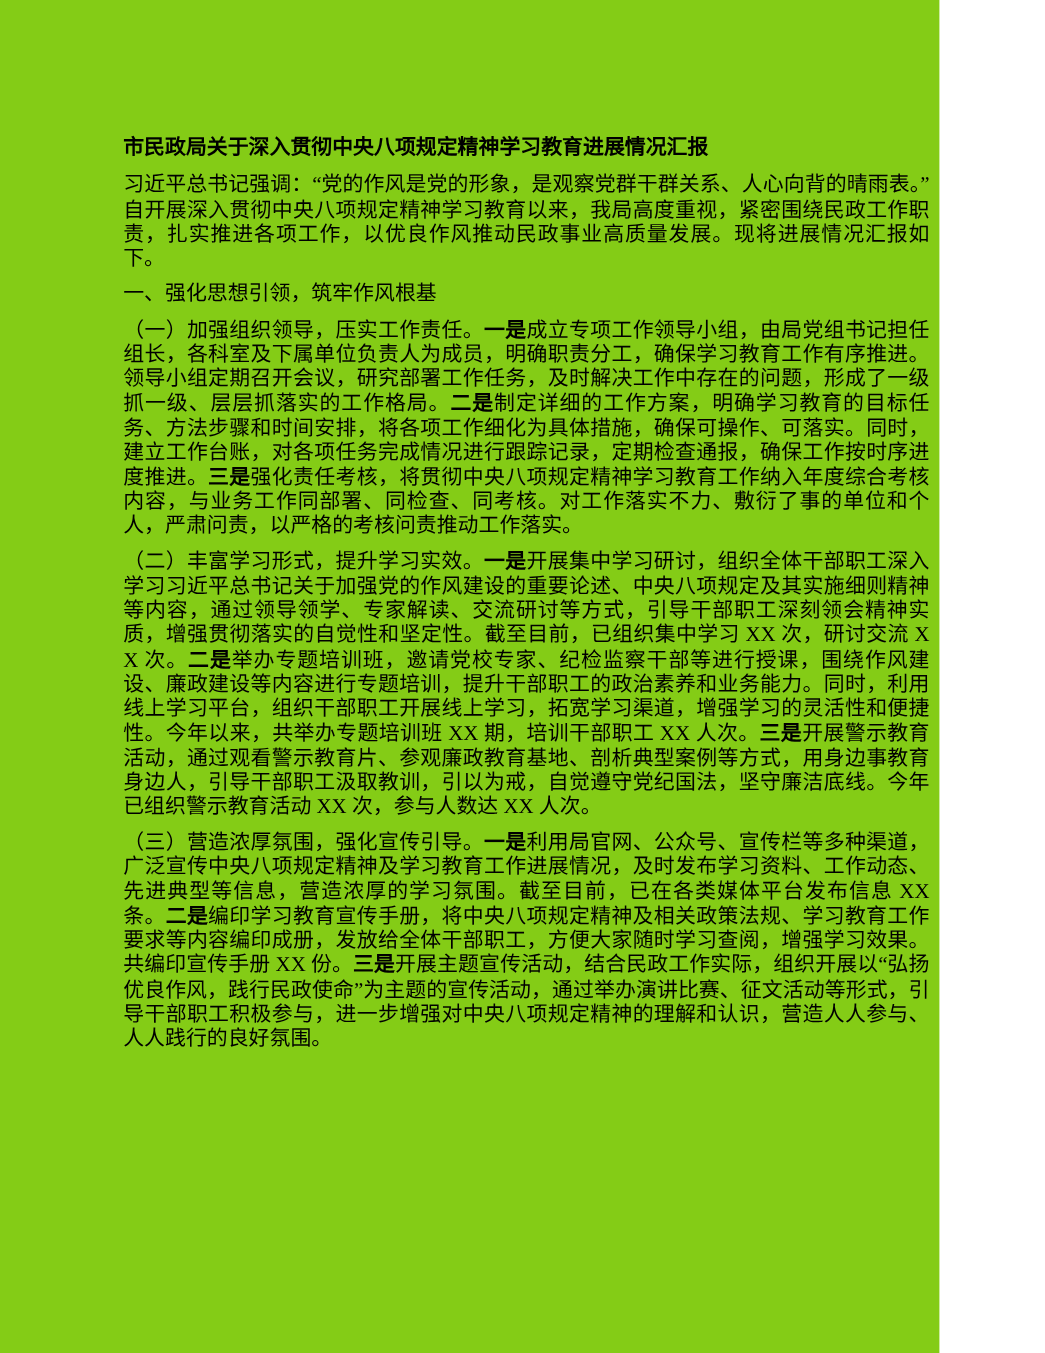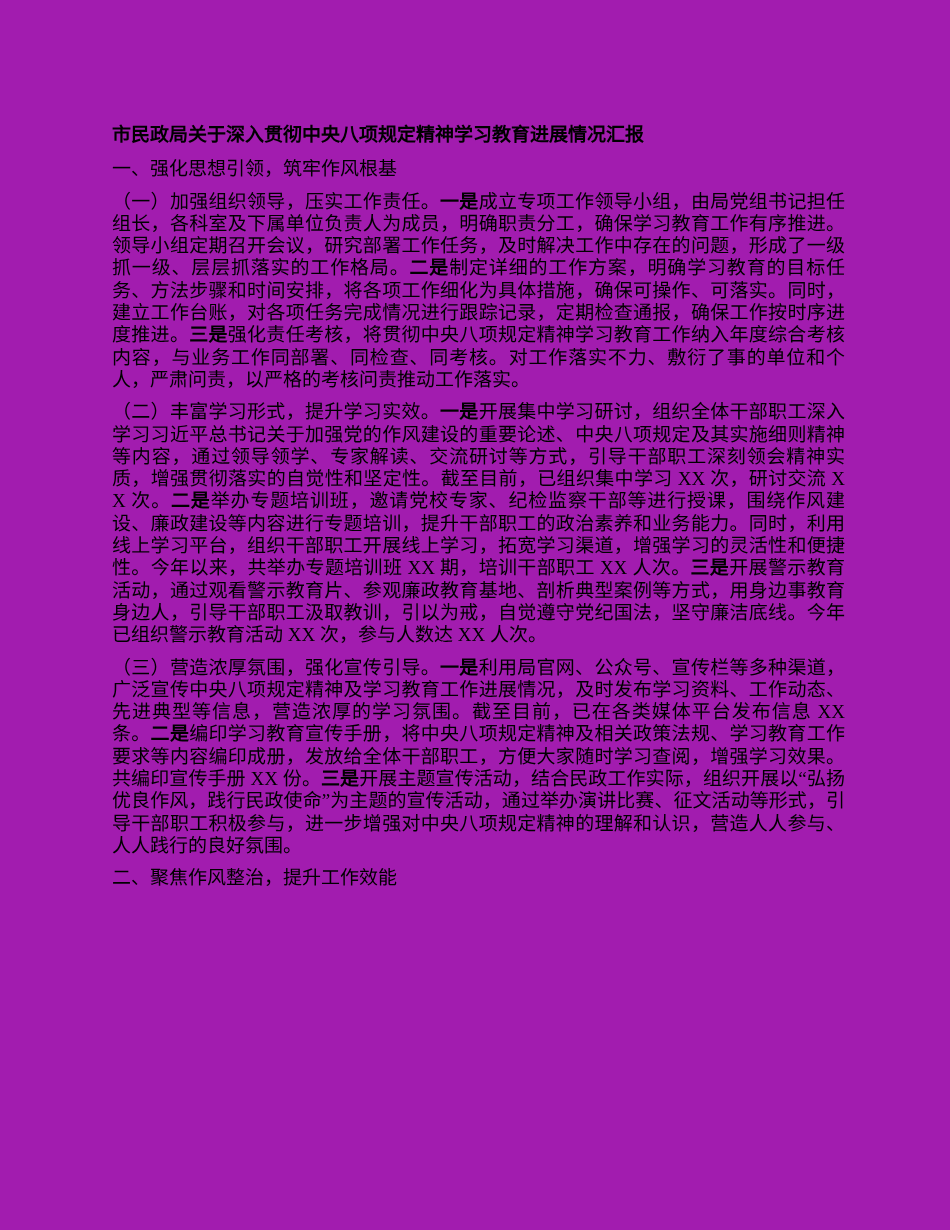--- a/index.html
+++ b/index.html
@@ -8,23 +8,23 @@
     background: #ffffff;
   }
   body {
     width: 950px;
     height: 1230px;
     font-family: "Liberation Serif", "DejaVu Serif", serif;
     color: #000000;
   }
   .page {
     position: relative;
-    width: 950px;
+    width: 854px;
     height: 1230px;
-    background: #a21caf;
+    background: #84cc16;
     overflow: hidden;
   }
   .content {
     position: absolute;
     left: 112px;
     top: 124px;
     width: 733px;
   }
   .block {
     font-size: 19px;
@@ -48,19 +48,19 @@
   .run-bold {
     font-weight: bold;
   }
 </style>
 </head>
 <body>
 
 <div class="page">
   <div class="content">
       <div class="block title"><span class="run-bold">市民政局关于深入贯彻中央八项规定精神学习教育进展情况汇报</span></div>
+      <div class="block paragraph"><span class="run">习近平总书记强调：“党的作风是党的形象，是观察党群干群关系、人心向背的晴雨表。”自开展深入贯彻中央八项规定精神学习教育以来，我局高度重视，紧密围绕民政工作职责，扎实推进各项工作，以优良作风推动民政事业高质量发展。现将进展情况汇报如下。</span></div>
       <div class="block heading"><span class="run">一、强化思想引领，筑牢作风根基</span></div>
       <div class="block paragraph"><span class="run">（一）加强组织领导，压实工作责任。</span><span class="run-bold">一是</span><span class="run">成立专项工作领导小组，由局党组书记担任组长，各科室及下属单位负责人为成员，明确职责分工，确保学习教育工作有序推进。领导小组定期召开会议，研究部署工作任务，及时解决工作中存在的问题，形成了一级抓一级、层层抓落实的工作格局。</span><span class="run-bold">二是</span><span class="run">制定详细的工作方案，明确学习教育的目标任务、方法步骤和时间安排，将各项工作细化为具体措施，确保可操作、可落实。同时，建立工作台账，对各项任务完成情况进行跟踪记录，定期检查通报，确保工作按时序进度推进。</span><span class="run-bold">三是</span><span class="run">强化责任考核，将贯彻中央八项规定精神学习教育工作纳入年度综合考核内容，与业务工作同部署、同检查、同考核。对工作落实不力、敷衍了事的单位和个人，严肃问责，以严格的考核问责推动工作落实。</span></div>
       <div class="block paragraph"><span class="run">（二）丰富学习形式，提升学习实效。</span><span class="run-bold">一是</span><span class="run">开展集中学习研讨，组织全体干部职工深入学习习近平总书记关于加强党的作风建设的重要论述、中央八项规定及其实施细则精神等内容，通过领导领学、专家解读、交流研讨等方式，引导干部职工深刻领会精神实质，增强贯彻落实的自觉性和坚定性。截至目前，已组织集中学习 XX 次，研讨交流 XX 次。</span><span class="run-bold">二是</span><span class="run">举办专题培训班，邀请党校专家、纪检监察干部等进行授课，围绕作风建设、廉政建设等内容进行专题培训，提升干部职工的政治素养和业务能力。同时，利用线上学习平台，组织干部职工开展线上学习，拓宽学习渠道，增强学习的灵活性和便捷性。今年以来，共举办专题培训班 XX 期，培训干部职工 XX 人次。</span><span class="run-bold">三是</span><span class="run">开展警示教育活动，通过观看警示教育片、参观廉政教育基地、剖析典型案例等方式，用身边事教育身边人，引导干部职工汲取教训，引以为戒，自觉遵守党纪国法，坚守廉洁底线。今年已组织警示教育活动 XX 次，参与人数达 XX 人次。</span></div>
       <div class="block paragraph"><span class="run">（三）营造浓厚氛围，强化宣传引导。</span><span class="run-bold">一是</span><span class="run">利用局官网、公众号、宣传栏等多种渠道，广泛宣传中央八项规定精神及学习教育工作进展情况，及时发布学习资料、工作动态、先进典型等信息，营造浓厚的学习氛围。截至目前，已在各类媒体平台发布信息 XX 条。</span><span class="run-bold">二是</span><span class="run">编印学习教育宣传手册，将中央八项规定精神及相关政策法规、学习教育工作要求等内容编印成册，发放给全体干部职工，方便大家随时学习查阅，增强学习效果。共编印宣传手册 XX 份。</span><span class="run-bold">三是</span><span class="run">开展主题宣传活动，结合民政工作实际，组织开展以“弘扬优良作风，践行民政使命”为主题的宣传活动，通过举办演讲比赛、征文活动等形式，引导干部职工积极参与，进一步增强对中央八项规定精神的理解和认识，营造人人参与、人人践行的良好氛围。</span></div>
-      <div class="block heading"><span class="run">二、聚焦作风整治，提升工作效能</span></div>
     </div>
 </div>
 
 </body></html>

